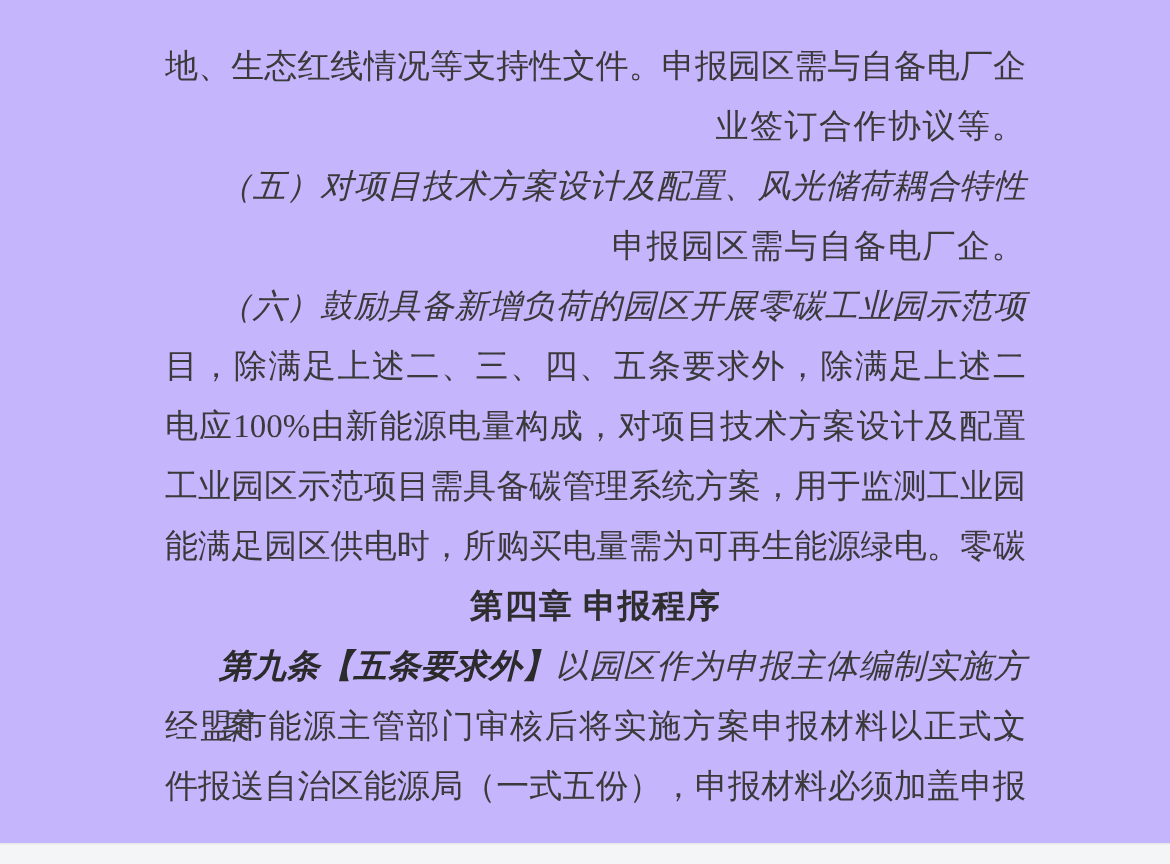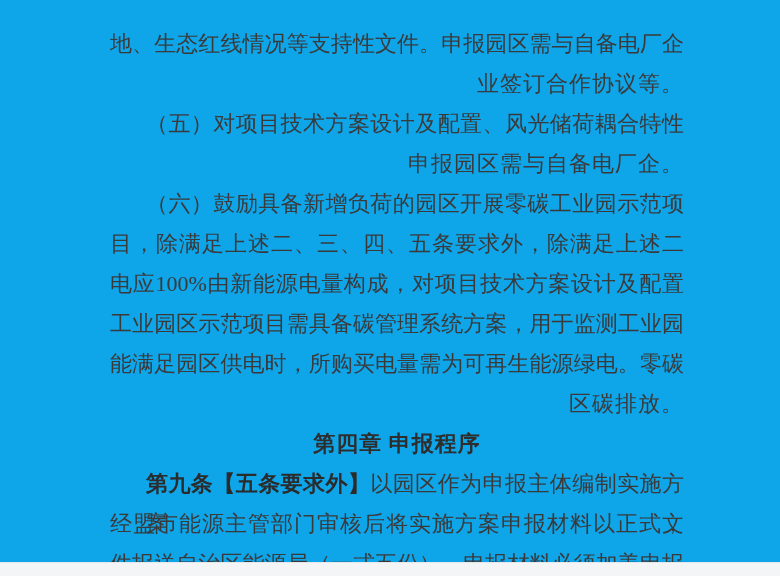--- a/index.html
+++ b/index.html
@@ -10,21 +10,21 @@
     width: 780px;
     height: 576px;
     position: relative;
     overflow: hidden;
     background: #ffffff;
     font-family: "Liberation Serif", "DejaVu Serif", serif;
   }
   .doc-page {
     position: absolute;
     top: 0; left: 0; right: 0; bottom: 0;
-    background: #0ea5e9;
+    background: #c4b5fd;
   }
   .doc-body {
     position: absolute;
     top: 0;
     left: 0;
     right: 0;
     padding: 24px 96px 0 110px;
     color: #3a3a3a;
     font-size: 22px;
     line-height: 40px;
@@ -37,20 +37,21 @@
   }
   .line.justify {
     white-space: normal;
     text-align: justify;
     text-align-last: justify;
     -moz-text-align-last: justify;
     letter-spacing: 0;
   }
   .line.indent {
     padding-left: 36px;
+    font-style: italic;
   }
   .line.para-end {
     letter-spacing: 1px;
   }
   .line.chapter {
     text-align: center;
     text-align-last: center;
     font-family: Liberation Serif, serif;
     font-weight: 700;
     color: #2e2e2e;
@@ -89,21 +90,20 @@
     <div class="line justify indent">（六）鼓励具备新增负荷的园区开展零碳工业园示范项</div>
 
     <div class="line justify">目，除满足上述二、三、四、五条要求外，除满足上述二</div>
 
     <div class="line justify">电应100%由新能源电量构成，对项目技术方案设计及配置</div>
 
     <div class="line justify">工业园区示范项目需具备碳管理系统方案，用于监测工业园</div>
 
     <div class="line justify">能满足园区供电时，所购买电量需为可再生能源绿电。零碳</div>
 
-    <div class="line para-end">区碳排放。</div>
 
     <div class="line chapter">第四章 申报程序</div>
 
     <div class="line justify indent">
       <span class="bold-lead">第九条【五条要求外】</span><span>以园区作为申报主体编制实施方案，</span>
     </div>
 
     <div class="line justify">经盟市能源主管部门审核后将实施方案申报材料以正式文</div>
 
     <div class="line justify">件报送自治区能源局（一式五份），申报材料必须加盖申报</div>

